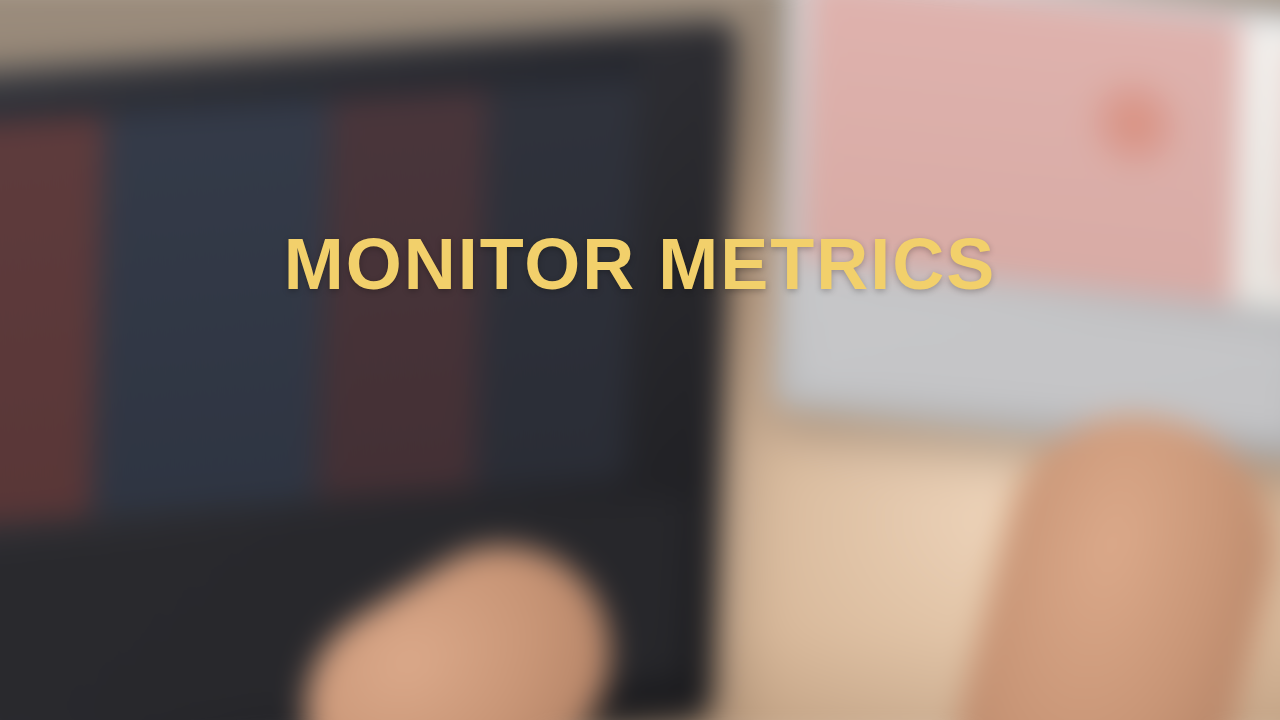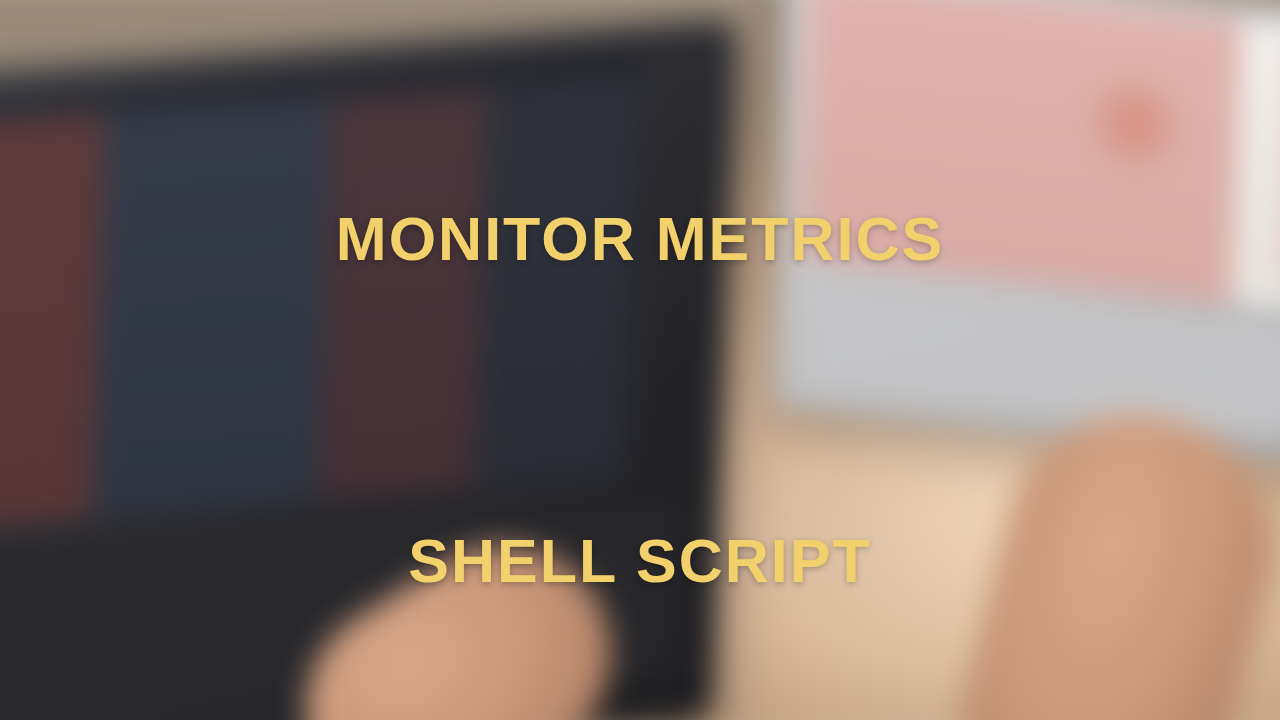--- a/index.html
+++ b/index.html
@@ -106,21 +106,21 @@
     align-items: center;
     justify-content: center;
     text-align: center;
     padding: 0 60px;
   }
   .title {
     font-weight: 900;
     font-stretch: condensed;
     letter-spacing: 2px;
     line-height: 1.32;
-    font-size: 61px;
+    font-size: 72px;
     color: #f2d06b;
     text-shadow: 0 2px 6px rgba(0,0,0,0.25);
     text-transform: uppercase;
     white-space: pre-line;
   }
 </style>
 </head>
 <body>
 
 <div class="scene">
@@ -133,15 +133,14 @@
     <div class="keyboard"></div>
   </div>
   <div class="arm-left"></div>
   <div class="arm-right"></div>
 </div>
 
 <div class="title-wrap">
   <div class="title">
     <span>MONITOR METRICS</span><br>
     <br>
-    <span>SHELL SCRIPT</span>
   </div>
 </div>
 
 </body></html>

